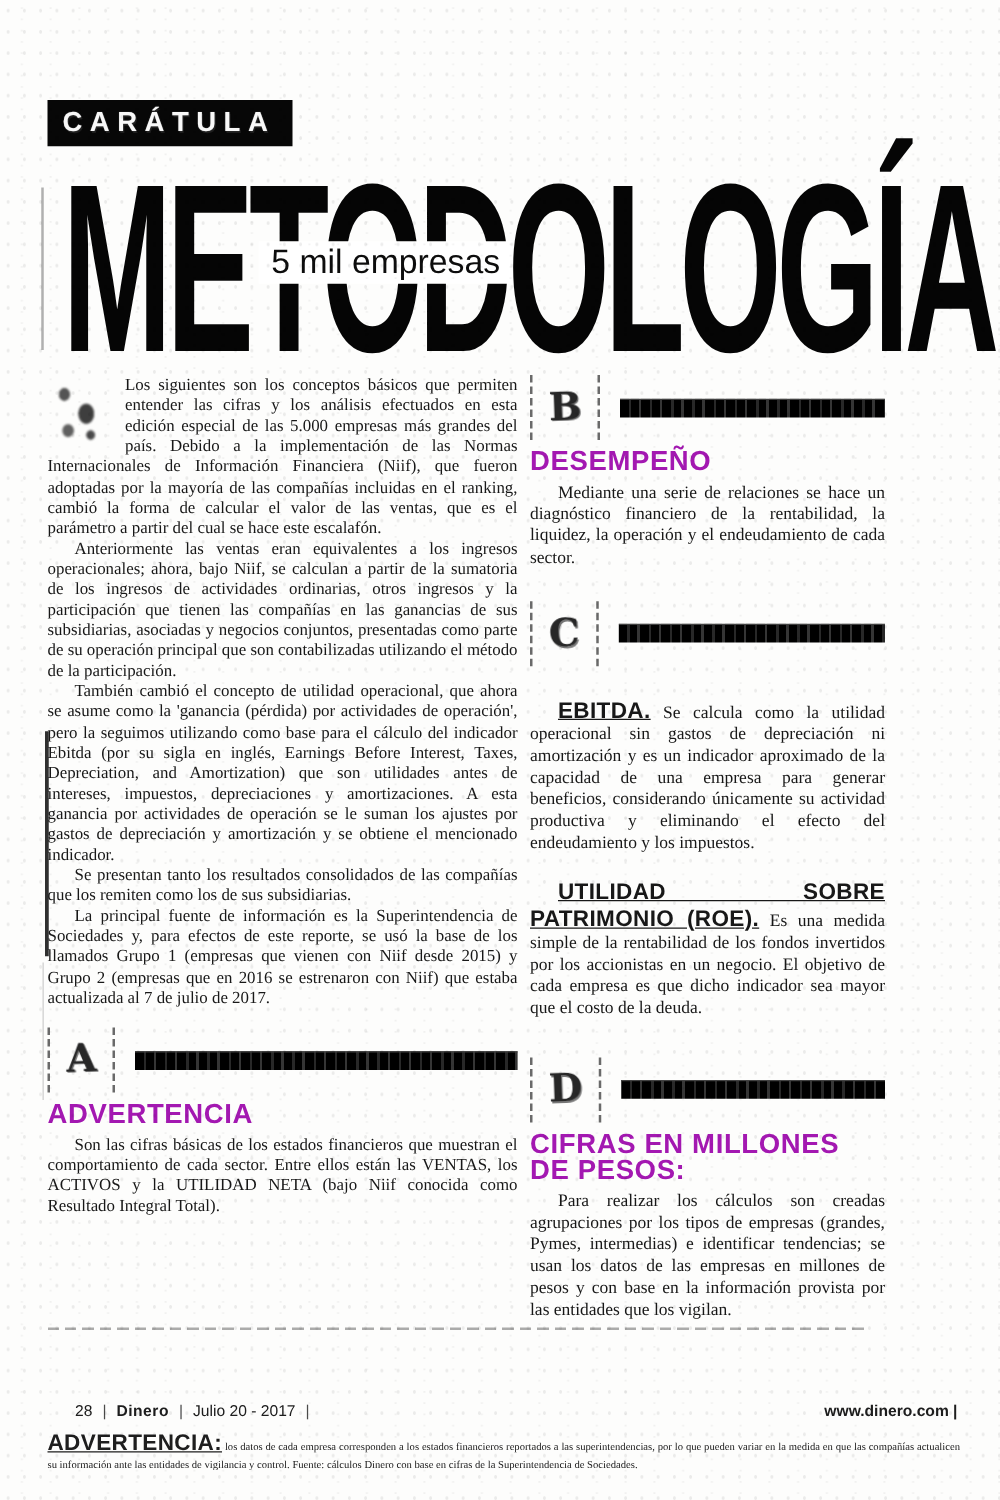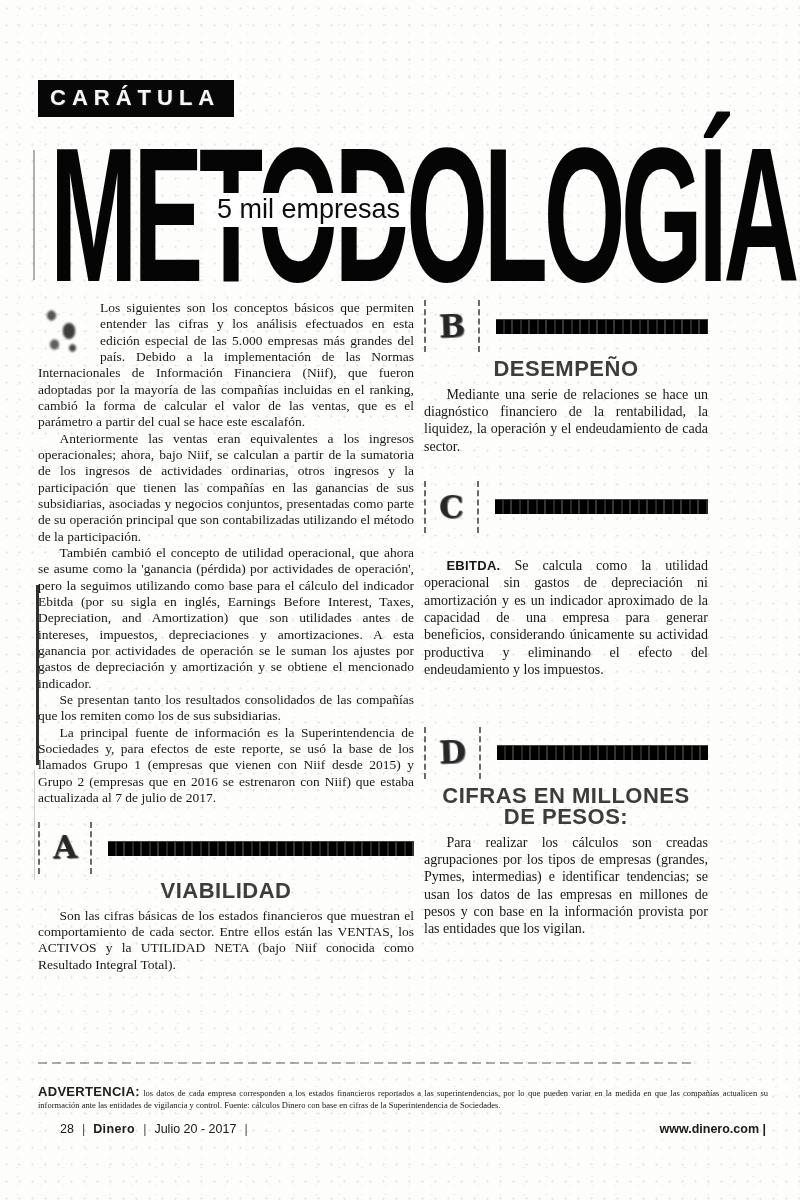--- a/index.html
+++ b/index.html
@@ -41,32 +41,32 @@
   
   .marker{display:flex;align-items:center;margin:16px 0 6px 0;}
   .marker-rail{width:0;height:52px;border-left:2px dashed #3d3d3d;opacity:.75;}
   .marker-letter{font-family:"DejaVu Serif",serif;font-weight:700;font-size:31px;
     color:#2a2a2a;padding:0 13px;transform:rotate(-2deg);filter:blur(.5px);
     text-shadow:1px 1px 0 #777;}
   .grunge-bar{flex:1;height:15px;margin-left:16px;align-self:center;
     background:repeating-linear-gradient(90deg,#050505 0 7px,#2b2b2b 7px 9px,#000 9px 15px,#383838 15px 17px);
     box-shadow:0 1px 0 #444 inset;}
   .sec-title{font-family:"Liberation Sans",sans-serif;font-weight:800;font-size:22px;
-    letter-spacing:.5px;color:#404040;margin:2px 0 6px 0;line-height:.98;text-align:center;}
-  .lead{font-family:"Liberation Sans",sans-serif;font-weight:700;font-size:13px;
-    letter-spacing:.3px;}
+    letter-spacing:.5px;color:#a21caf;margin:2px 0 6px 0;line-height:.98;text-align:left;}
+  .lead{font-family:"Liberation Sans",sans-serif;font-weight:700;font-size:18px;
+    letter-spacing:.3px;text-decoration:underline;}
   .spacer-md{height:18px;}
   
   .edge-line-1{position:absolute;left:33px;top:150px;width:2px;height:130px;background:#555;opacity:.45;}
   .edge-line-2{position:absolute;left:36px;top:585px;width:3px;height:180px;background:#111;opacity:.85;}
   .edge-line-3{position:absolute;left:34px;top:770px;width:1px;height:110px;background:#777;opacity:.35;}
   .sep-rule{position:absolute;left:38px;top:1062px;width:655px;height:2px;opacity:.4;
     background:repeating-linear-gradient(90deg,#333 0 9px,transparent 9px 14px);}
   
-  .footnote{position:absolute;left:38px;top:1084px;width:730px;font-size:8.5px;
+  .footnote{position:absolute;left:38px;top:1143px;width:730px;font-size:8.5px;
     line-height:1.25;color:#222;text-align:justify;filter:blur(.25px);}
   .footer{position:absolute;left:0;top:1122px;width:800px;
     font-family:"Liberation Sans",sans-serif;font-size:12.5px;color:#222;}
   .footer-left{position:absolute;left:60px;top:0;display:flex;gap:8px;align-items:baseline;}
   .footer-brand{font-weight:800;letter-spacing:.4px;text-align:right;}
   .footer-right{position:absolute;right:34px;top:0;font-weight:600;filter:blur(.3px);}
   .pipe{opacity:.8;}
 </style>
 </head>
 <body>
@@ -91,21 +91,21 @@
       <p class="para">También cambió el concepto de utilidad operacional, que ahora se asume como la 'ganancia (pérdida) por actividades de operación', pero la seguimos utilizando como base para el cálculo del indicador Ebitda (por su sigla en inglés, Earnings Before Interest, Taxes, Depreciation, and Amortization) que son utilidades antes de intereses, impuestos, depreciaciones y amortizaciones. A esta ganancia por actividades de operación se le suman los ajustes por gastos de depreciación y amortización y se obtiene el mencionado indicador.</p>
       <p class="para">Se presentan tanto los resultados consolidados de las compañías que los remiten como los de sus subsidiarias.</p>
       <p class="para">La principal fuente de información es la Superintendencia de Sociedades y, para efectos de este reporte, se usó la base de los llamados Grupo 1 (empresas que vienen con Niif desde 2015) y Grupo 2 (empresas que en 2016 se estrenaron con Niif) que estaba actualizada al 7 de julio de 2017.</p>
 
       <div class="marker">
         <span class="marker-rail"></span>
         <span class="marker-letter">A</span>
         <span class="marker-rail"></span>
         <div class="grunge-bar"></div>
       </div>
-      <h2 class="sec-title">VIABILIDAD</h2>
+      <h2 class="sec-title">ADVERTENCIA</h2>
       <p class="para">Son las cifras básicas de los estados financieros que muestran el comportamiento de cada sector. Entre ellos están las VENTAS, los ACTIVOS y la UTILIDAD NETA (bajo Niif conocida como Resultado Integral Total).</p>
     </div>
 
     <div class="col col-right">
       <div class="marker" style="margin-top:0">
         <span class="marker-rail"></span>
         <span class="marker-letter">B</span>
         <span class="marker-rail"></span>
         <div class="grunge-bar"></div>
       </div>
@@ -119,20 +119,24 @@
         <div class="grunge-bar"></div>
       </div>
 
       <div class="spacer-md"></div>
       <p class="para">
         <span class="lead">EBITDA.</span>
         <span>Se calcula como la utilidad operacional sin gastos de depreciación ni amortización y es un indicador aproximado de la capacidad de una empresa para generar beneficios, considerando únicamente su actividad productiva y eliminando el efecto del endeudamiento y los impuestos.</span>
       </p>
 
       <div class="spacer-md"></div>
+      <p class="para">
+        <span class="lead">UTILIDAD SOBRE PATRIMONIO (ROE).</span>
+        <span>Es una medida simple de la rentabilidad de los fondos invertidos por los accionistas en un negocio. El objetivo de cada empresa es que dicho indicador sea mayor que el costo de la deuda.</span>
+      </p>
 
       <div class="marker" style="margin-top:30px">
         <span class="marker-rail"></span>
         <span class="marker-letter">D</span>
         <span class="marker-rail"></span>
         <div class="grunge-bar"></div>
       </div>
       <h2 class="sec-title">CIFRAS EN MILLONES DE PESOS:</h2>
       <p class="para">Para realizar los cálculos son creadas agrupaciones por los tipos de empresas (grandes, Pymes, intermedias) e identificar tendencias; se usan los datos de las empresas en millones de pesos y con base en la información provista por las entidades que los vigilan.</p>
     </div>

